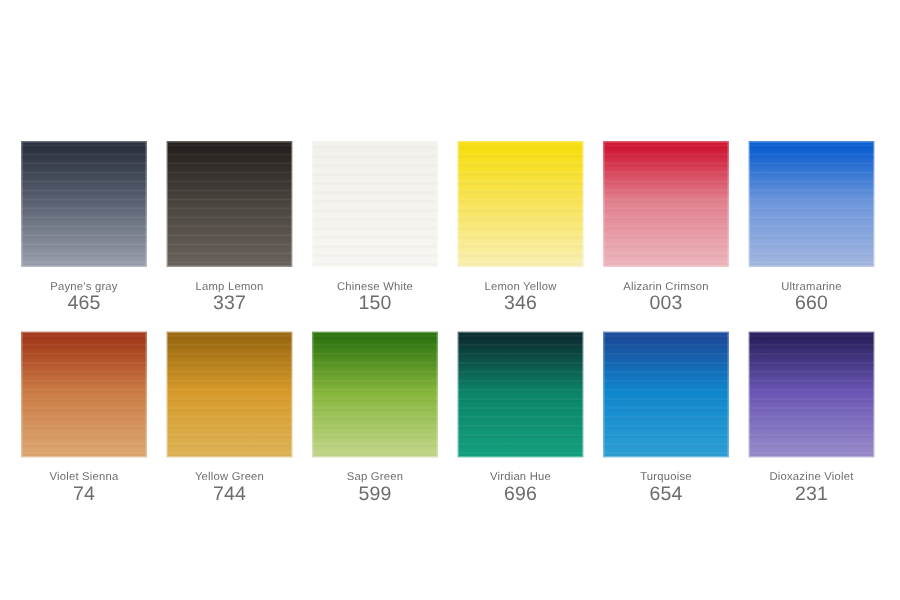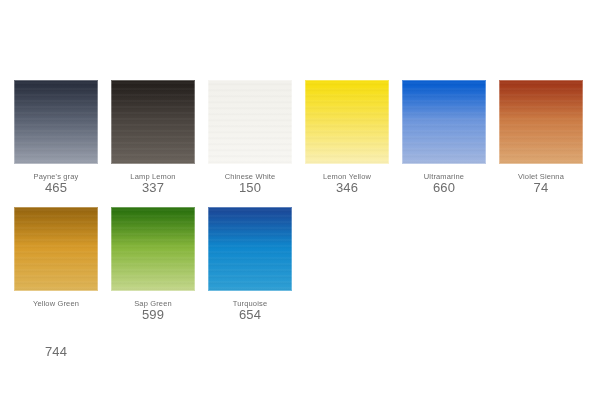--- a/index.html
+++ b/index.html
@@ -16,21 +16,21 @@
   .page {
     position: relative;
     width: 600px;
     height: 400px;
     background: #ffffff;
     box-sizing: border-box;
   }
   .swatch-grid {
     position: absolute;
     left: 14px;
-    top: 80px;
+    top: 94px;
     width: 572px;
     display: grid;
     grid-template-columns: repeat(6, 84px);
     grid-column-gap: 13px;
     grid-row-gap: 14px;
   }
   .swatch-cell {
     width: 84px;
   }
   .swatch-chip {
@@ -126,20 +126,29 @@
         <div class="swatch-chip">
           <div class="paint" style="background: linear-gradient(rgb(247, 223, 18) 0%, rgb(247, 223, 18) 6%, rgb(248, 228, 87) 48%, rgb(250, 240, 180) 100%);"></div>
           <div class="grain"></div>
           <div class="edge"></div>
         </div>
         <div class="swatch-label" style="color: rgb(109, 109, 109);">Lemon Yellow</div>
         <div class="swatch-code" style="color: rgb(109, 109, 109);">346</div>
       </div>
       <div class="swatch-cell">
         <div class="swatch-chip">
+          <div class="paint" style="background: linear-gradient(rgb(208, 24, 52) 0%, rgb(208, 24, 52) 6%, rgb(226, 129, 143) 48%, rgb(237, 182, 189) 100%);"></div>
+          <div class="grain"></div>
+          <div class="edge"></div>
+        </div>
+        <div class="swatch-label" style="color: rgb(109, 109, 109);">Alizarin Crimson</div>
+        <div class="swatch-code" style="color: rgb(109, 109, 109);">003</div>
+      </div>
+      <div class="swatch-cell">
+        <div class="swatch-chip">
           <div class="paint" style="background: linear-gradient(rgb(11, 95, 208) 0%, rgb(11, 95, 208) 6%, rgb(109, 150, 220) 48%, rgb(163, 183, 224) 100%);"></div>
           <div class="grain"></div>
           <div class="edge"></div>
         </div>
         <div class="swatch-label" style="color: rgb(109, 109, 109);">Ultramarine</div>
         <div class="swatch-code" style="color: rgb(109, 109, 109);">660</div>
       </div>
       <div class="swatch-cell">
         <div class="swatch-chip">
           <div class="paint" style="background: linear-gradient(rgb(163, 58, 27) 0%, rgb(163, 58, 27) 6%, rgb(204, 124, 69) 48%, rgb(221, 168, 115) 100%);"></div>
@@ -149,34 +158,52 @@
         <div class="swatch-label" style="color: rgb(109, 109, 109);">Violet Sienna</div>
         <div class="swatch-code" style="color: rgb(109, 109, 109);">74</div>
       </div>
       <div class="swatch-cell">
         <div class="swatch-chip">
           <div class="paint" style="background: linear-gradient(rgb(156, 106, 17) 0%, rgb(156, 106, 17) 6%, rgb(215, 155, 42) 48%, rgb(221, 180, 87) 100%);"></div>
           <div class="grain"></div>
           <div class="edge"></div>
         </div>
         <div class="swatch-label" style="color: rgb(109, 109, 109);">Yellow Green</div>
-        <div class="swatch-code" style="color: rgb(109, 109, 109); margin-top: 37px;">744</div>
+        <div class="swatch-code" style="color: rgb(109, 109, 109);">744</div>
       </div>
       <div class="swatch-cell">
         <div class="swatch-chip">
           <div class="paint" style="background: linear-gradient(rgb(47, 117, 16) 0%, rgb(47, 117, 16) 6%, rgb(134, 182, 59) 48%, rgb(196, 215, 140) 100%);"></div>
           <div class="grain"></div>
           <div class="edge"></div>
         </div>
         <div class="swatch-label" style="color: rgb(109, 109, 109);">Sap Green</div>
         <div class="swatch-code" style="color: rgb(109, 109, 109);">599</div>
       </div>
       <div class="swatch-cell">
         <div class="swatch-chip">
+          <div class="paint" style="background: linear-gradient(rgb(12, 47, 51) 0%, rgb(12, 47, 51) 6%, rgb(11, 132, 103) 48%, rgb(20, 160, 126) 100%);"></div>
+          <div class="grain"></div>
+          <div class="edge"></div>
+        </div>
+        <div class="swatch-label" style="color: rgb(109, 109, 109);">Virdian Hue</div>
+        <div class="swatch-code" style="color: rgb(109, 109, 109);">696</div>
+      </div>
+      <div class="swatch-cell">
+        <div class="swatch-chip">
           <div class="paint" style="background: linear-gradient(rgb(26, 76, 156) 0%, rgb(26, 76, 156) 6%, rgb(15, 135, 205) 48%, rgb(47, 159, 212) 100%);"></div>
           <div class="grain"></div>
           <div class="edge"></div>
         </div>
         <div class="swatch-label" style="color: rgb(109, 109, 109);">Turquoise</div>
         <div class="swatch-code" style="color: rgb(109, 109, 109);">654</div>
+      </div>
+      <div class="swatch-cell">
+        <div class="swatch-chip">
+          <div class="paint" style="background: linear-gradient(rgb(44, 33, 96) 0%, rgb(44, 33, 96) 6%, rgb(106, 86, 180) 48%, rgb(154, 140, 203) 100%);"></div>
+          <div class="grain"></div>
+          <div class="edge"></div>
+        </div>
+        <div class="swatch-label" style="color: rgb(109, 109, 109);">Dioxazine Violet</div>
+        <div class="swatch-code" style="color: rgb(109, 109, 109);">231</div>
       </div>
     </div>
 </div>
 
 </body></html>

